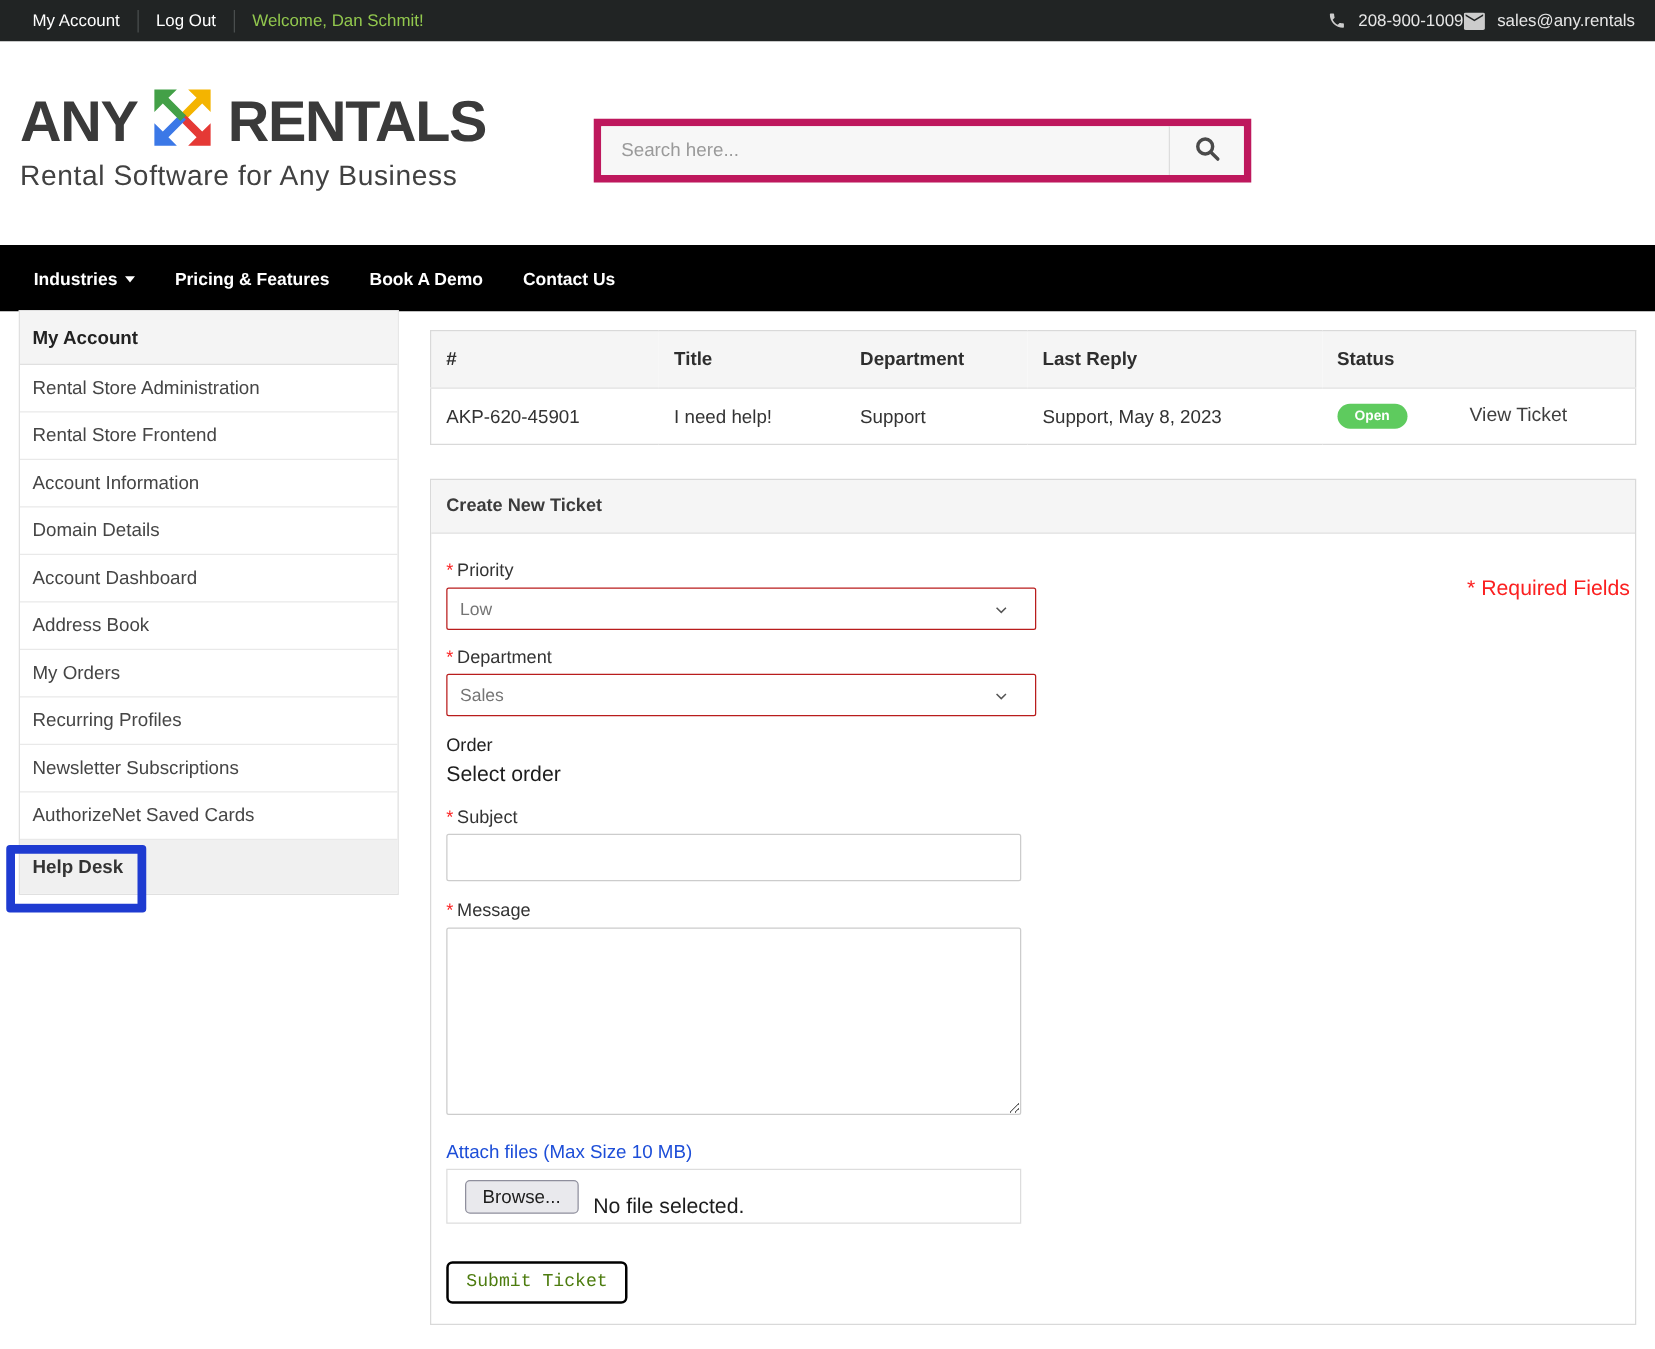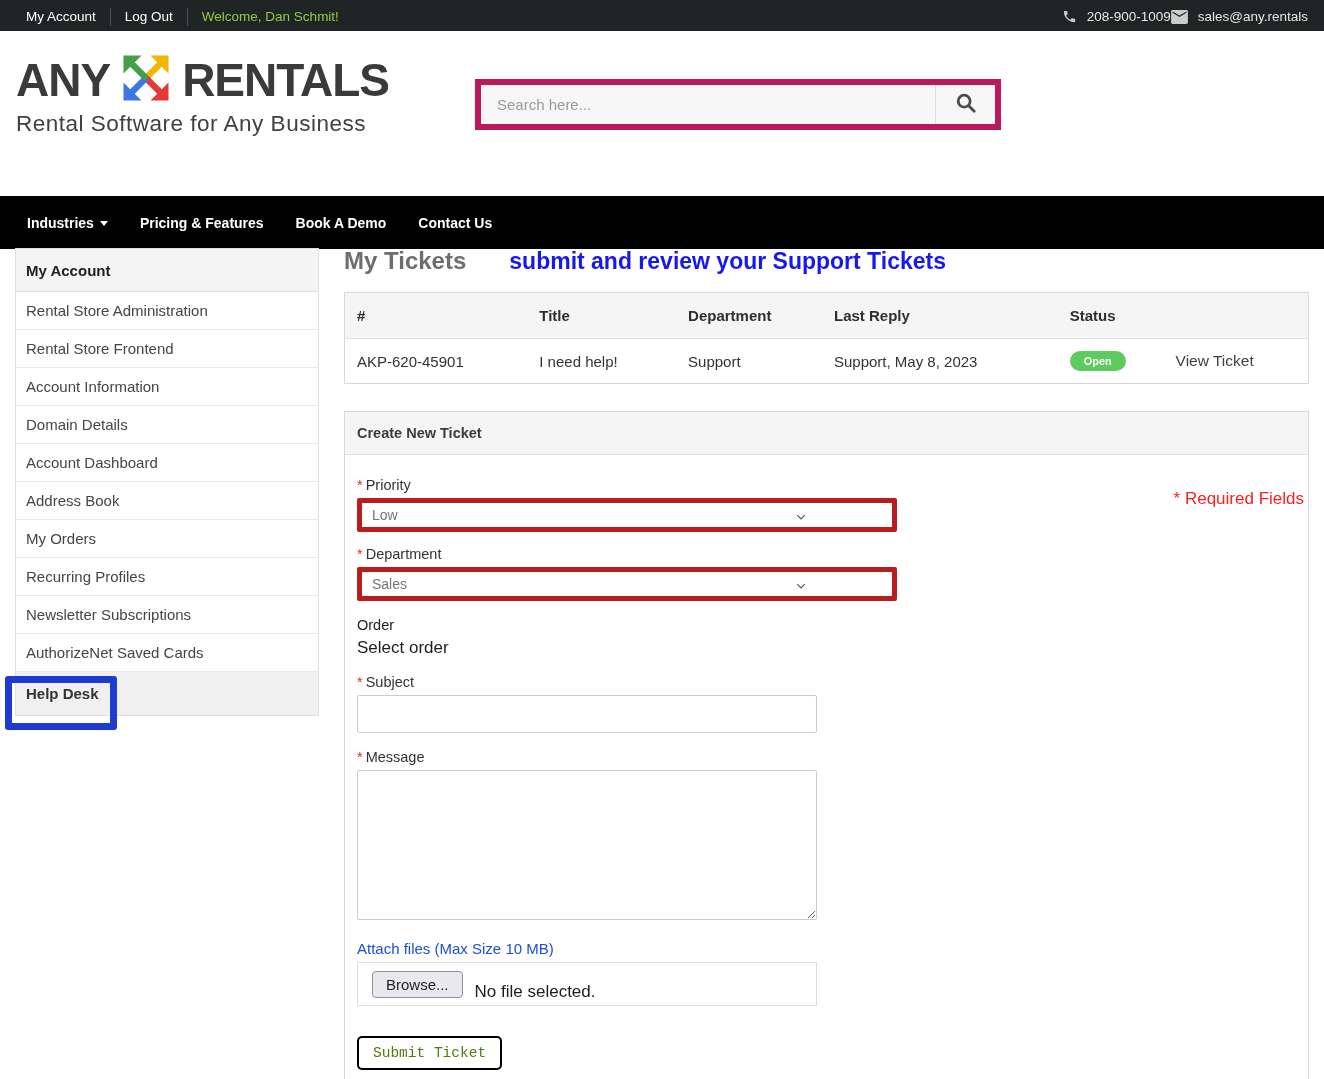--- a/index.html
+++ b/index.html
@@ -12,21 +12,21 @@
   .topbar-left { display:flex; align-items:center; height:100%; }
   .topbar-link { color:#fff; font-size:13.5px; padding:0 14px; cursor:pointer; }
   .topbar-link:first-child { padding-left:10px; }
   .topbar-sep { width:1px; height:18px; background:#4a4e4e; }
   .topbar-welcome { color:#92c84e; font-size:13.5px; padding:0 14px; }
   .topbar-right { display:flex; align-items:center; }
   .topbar-contact { display:flex; align-items:center; gap:10px; color:#e6e6e6; font-size:13.5px; }
   .topbar-contact svg { display:block; }
 
   
-  .header { position:absolute; top:31px; left:0; width:100%; height:133px; background:#fff; }
+  .header { position:absolute; top:47px; left:0; width:100%; height:133px; background:#fff; }
   .logo { position:absolute; left:16px; top:20px; cursor:pointer; }
   .logo-row { display:flex; align-items:center; gap:9px; }
   .logo-word { font-size:46px; font-weight:bold; color:#3a3a3a; letter-spacing:-1px; }
   .logo-tagline { font-size:22.5px; color:#414141; letter-spacing:0.5px; margin-top:2px; }
   .searchbox { position:absolute; left:475px; top:48px; width:526px; height:51px;
                display:flex; border:6px solid #be185d; background:#f7f7f7; }
   .search-input { flex:1; border:none; outline:none; background:#f7f7f7; padding:0 16px;
                   font-size:15px; color:#333; font-family:"Liberation Sans", sans-serif; }
   .search-input::placeholder { color:#9a9a9a; }
   .search-btn { width:60px; border:none; border-left:1px solid #ddd; background:#f7f7f7;
@@ -76,21 +76,21 @@
   
   .panel { margin-top:27px; border:1px solid #d9d9d9; background:#fff; }
   .panel-header { height:43px; background:#f5f5f5; border-bottom:1px solid #e2e2e2;
                   display:flex; align-items:center; padding:0 12px; font-size:14.5px;
                   font-weight:bold; color:#3b3b3b; }
   .panel-body { position:relative; padding:22px 12px 16px 12px; }
   .required-note { position:absolute; top:34px; right:4px; color:#fb2020; font-size:17px; }
   .field-label { font-size:14.5px; color:#333; margin-bottom:5px; }
   .req-star { color:#fb2020; margin-right:3px; }
   .select-wrap { position:relative; width:460px; }
-  .form-select { width:540px; height:34px; border:5px solid #b91c1c; border-radius:2px; background:#fff;
+  .form-select { width:472px; height:34px; border:1px solid #b91c1c; border-radius:2px; background:#fff;
                  color:#757575; font-size:14px; padding:0 10px; appearance:none; -webkit-appearance:none;
                  font-family:"Liberation Sans", sans-serif; }
   .select-chevron { position:absolute; right:10px; top:11px; pointer-events:none; }
   .mt14 { margin-top:14px; } .mt16 { margin-top:16px; }
   .order-label { font-size:14.5px; color:#222; margin-top:16px; }
   .order-value { font-size:17px; color:#1d1d1d; margin-top:5px; cursor:pointer; }
   .text-input { width:460px; height:38px; border:1px solid #ccc; border-radius:2px; padding:0 10px;
                 font-size:15px; color:#333; font-family:"Liberation Sans", sans-serif; }
   .message-area { width:460px; height:150px; border:1px solid #ccc; border-radius:2px; padding:8px 10px;
                   font-size:15px; color:#333; resize:both; font-family:"Liberation Sans", sans-serif; }
@@ -193,24 +193,20 @@
     <div class="sidebar-item">My Orders</div>
     <div class="sidebar-item">Recurring Profiles</div>
     <div class="sidebar-item">Newsletter Subscriptions</div>
     <div class="sidebar-item">AuthorizeNet Saved Cards</div>
     <div class="sidebar-item active">Help Desk</div>
   </div>
 
   <div class="annotation-box"></div>
 
   <div class="main">
-    <div class="title-row">
-      <span class="page-title">My Tickets</span>
-      <span class="page-subtitle">submit and review your Support Tickets</span>
-    </div>
 
     <table class="tickets-table">
       <thead>
         <tr>
           <th class="col-id">#</th>
           <th class="col-title">Title</th>
           <th class="col-dept">Department</th>
           <th class="col-reply">Last Reply</th>
           <th class="col-status">Status</th>
           <th class="col-action"></th>

